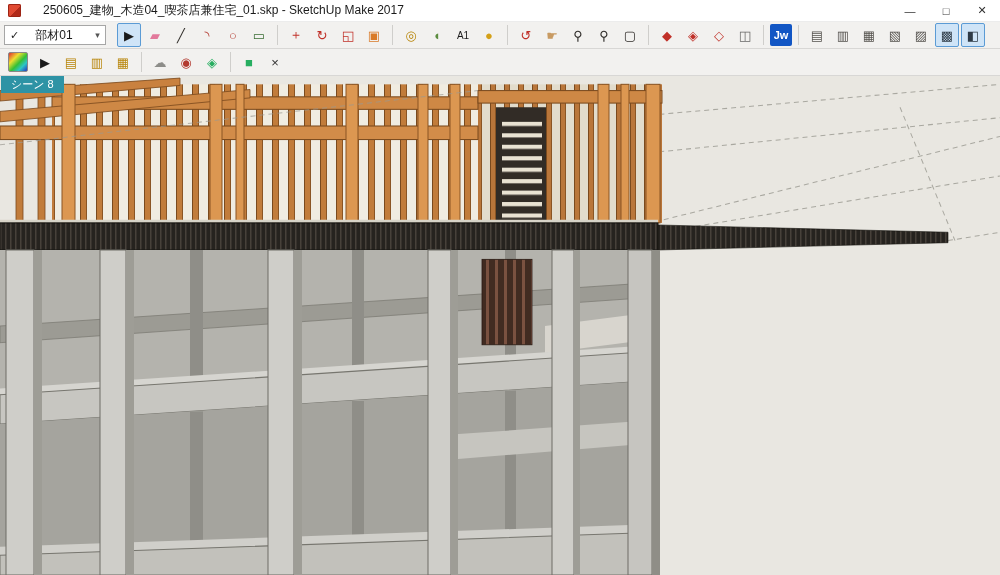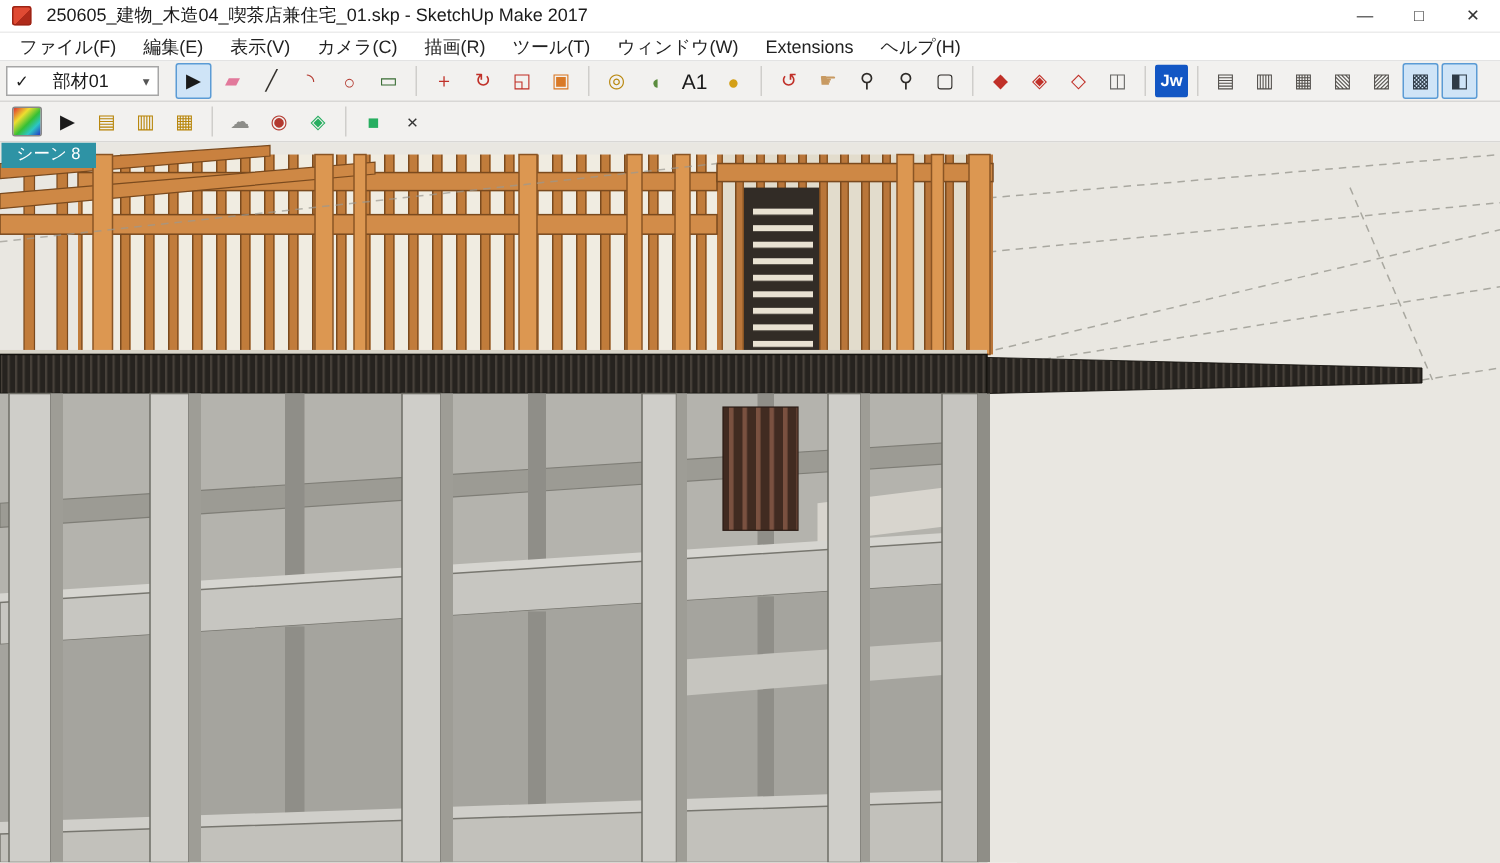--- a/index.html
+++ b/index.html
@@ -1,21 +1,21 @@
 <!DOCTYPE html>
 <html><head>
 <meta charset="utf-8">
 <style>
   * { box-sizing: border-box; margin: 0; padding: 0; }
   html,body { width:1000px; height:575px; overflow:hidden; }
   body { font-family:"Liberation Sans","DejaVu Sans",sans-serif; font-size:12px; background:#e9e7e1; color:#1a1a1a; }
   .window { width:1000px; height:575px; display:flex; flex-direction:column; background:#fff; }
 
   
-  .titlebar { height:22px; flex:0 0 22px; display:flex; align-items:center; background:#ffffff; border-bottom:1px solid #ececec; padding-left:8px; gap:10px; }
+  .titlebar { height:22px; flex:0 0 22px; display:flex; align-items:center; background:#ffffff; border-bottom:1px solid #ececec; padding-left:8px; gap:22px; }
   .app-icon { width:13px; height:13px; flex:0 0 13px; border-radius:2px; background:linear-gradient(135deg,#e04a33 55%,#b02a1a 55%); box-shadow:inset 0 0 0 1px #9c2415; }
   .title { font-size:12px; white-space:nowrap; }
   .win-controls { margin-left:auto; display:flex; height:100%; }
   .win-btn { width:36px; height:100%; display:flex; align-items:center; justify-content:center; font-size:11px; color:#333; cursor:default; }
 
   
   .menubar { height:19px; flex:0 0 19px; display:flex; align-items:center; background:#ffffff; border-bottom:1px solid #e3e3e3; padding-left:4px; }
   .menu-item { padding:2px 9px; font-size:12px; color:#222; white-space:nowrap; }
 
   
@@ -44,31 +44,20 @@
   <div class="titlebar">
     <span class="app-icon"></span>
     <span class="title">250605_建物_木造04_喫茶店兼住宅_01.skp - SketchUp Make 2017</span>
     <div class="win-controls">
       <span class="win-btn">—</span>
       <span class="win-btn">□</span>
       <span class="win-btn">✕</span>
     </div>
   </div>
 
-  <div class="menubar">
-      <span class="menu-item">ファイル(F)</span>
-      <span class="menu-item">編集(E)</span>
-      <span class="menu-item">表示(V)</span>
-      <span class="menu-item">カメラ(C)</span>
-      <span class="menu-item">描画(R)</span>
-      <span class="menu-item">ツール(T)</span>
-      <span class="menu-item">ウィンドウ(W)</span>
-      <span class="menu-item">Extensions</span>
-      <span class="menu-item">ヘルプ(H)</span>
-    </div>
 
   <div class="toolbar">
     <div class="combo">
       <span class="check">✓</span>
       <span class="combo-value">部材01</span>
       <span class="combo-arrow">▾</span>
     </div>
     <div class="tb-icons" id="tb1">
         <span class="tool-btn pressed" style="color: rgb(26, 26, 26);">▶</span>
         <span class="tool-btn" style="color: rgb(226, 121, 155);">▰</span>
@@ -77,21 +66,21 @@
         <span class="tool-btn" style="color: rgb(179, 57, 47);">○</span>
         <span class="tool-btn" style="color: rgb(58, 110, 53);">▭</span>
         <span class="tb-sep"></span>
         <span class="tool-btn" style="color: rgb(192, 48, 40);">＋</span>
         <span class="tool-btn" style="color: rgb(192, 48, 40);">↻</span>
         <span class="tool-btn" style="color: rgb(192, 48, 40);">◱</span>
         <span class="tool-btn" style="color: rgb(217, 122, 40);">▣</span>
         <span class="tb-sep"></span>
         <span class="tool-btn" style="color: rgb(184, 134, 11);">◎</span>
         <span class="tool-btn" style="color: rgb(91, 140, 62);">◖</span>
-        <span class="tool-btn" style="font-size: 14px; color: rgb(26, 26, 26);">A1</span>
+        <span class="tool-btn" style="font-size: 10px; color: rgb(26, 26, 26);">A1</span>
         <span class="tool-btn" style="color: rgb(212, 160, 23);">●</span>
         <span class="tb-sep"></span>
         <span class="tool-btn" style="color: rgb(192, 48, 40);">↺</span>
         <span class="tool-btn" style="color: rgb(200, 154, 98);">☛</span>
         <span class="tool-btn" style="color: rgb(46, 43, 40);">⚲</span>
         <span class="tool-btn" style="color: rgb(46, 43, 40);">⚲</span>
         <span class="tool-btn" style="color: rgb(46, 43, 40);">▢</span>
         <span class="tb-sep"></span>
         <span class="tool-btn" style="color: rgb(192, 48, 40);">◆</span>
         <span class="tool-btn" style="color: rgb(192, 48, 40);">◈</span>

